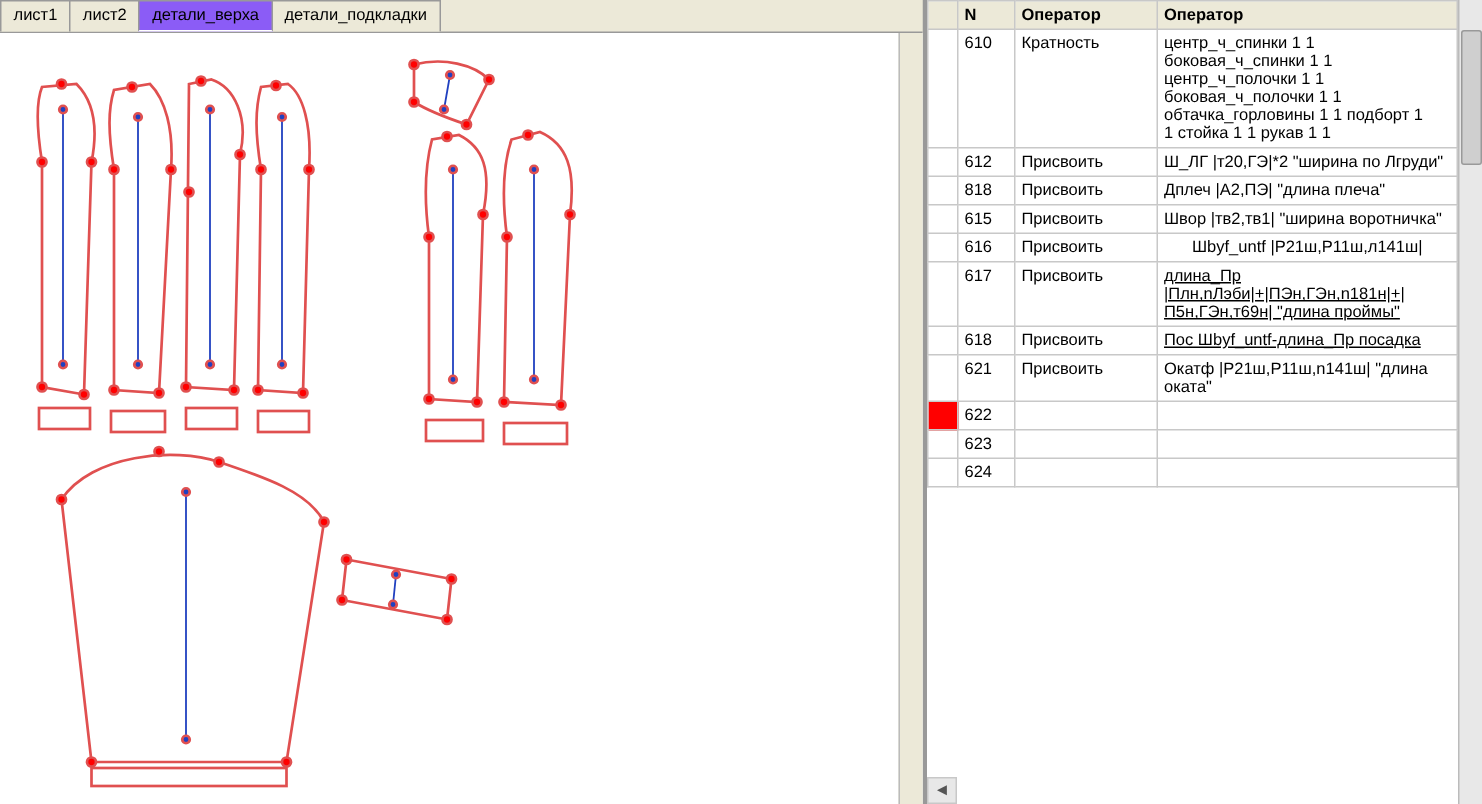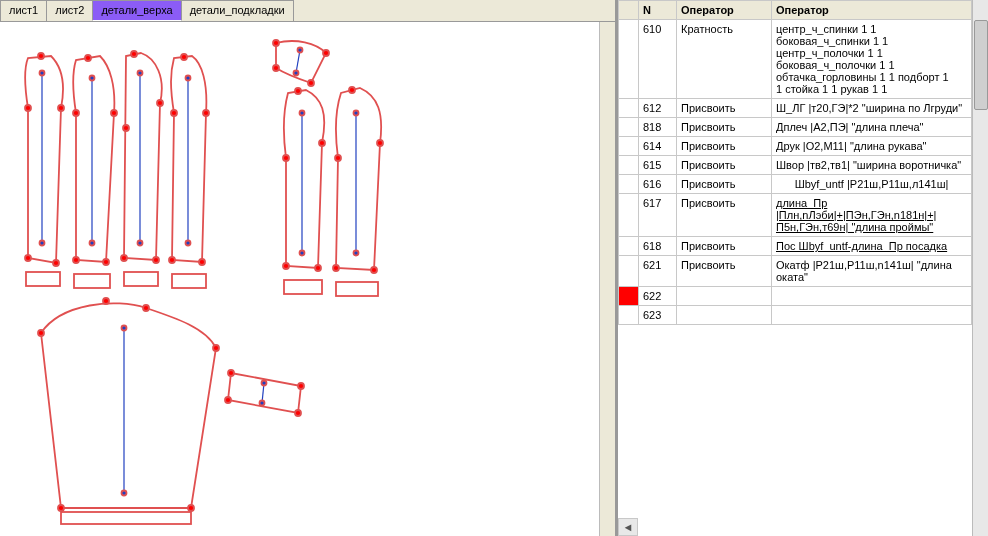--- a/index.html
+++ b/index.html
@@ -277,26 +277,20 @@
           <td style="white-space: pre-line;">Ш_ЛГ |т20,ГЭ|*2 "ширина по Лгруди"</td>
         </tr>
         <tr>
           <td></td>
           <td>818</td>
           <td>Присвоить</td>
           <td style="white-space: pre-line;">Дплеч |А2,ПЭ| "длина плеча"</td>
         </tr>
         <tr>
           <td></td>
-          <td>614</td>
-          <td>Присвоить</td>
-          <td style="white-space: pre-line;">Друк |О2,М11| "длина рукава"</td>
-        </tr>
-        <tr>
-          <td></td>
           <td>615</td>
           <td>Присвоить</td>
           <td style="white-space: pre-line;">Швор |тв2,тв1| "ширина воротничка"</td>
         </tr>
         <tr>
           <td></td>
           <td>616</td>
           <td>Присвоить</td>
           <td style="white-space: pre-line; text-align: center;">Шbуf_untf |Р21ш,Р11ш,л141ш|</td>
         </tr>
@@ -322,20 +316,26 @@
         </tr>
         <tr>
           <td class="red-cell"></td>
           <td>622</td>
           <td></td>
           <td style="white-space: pre-line;"></td>
         </tr>
         <tr>
           <td></td>
           <td>623</td>
+          <td></td>
+          <td style="white-space: pre-line;"></td>
+        </tr>
+        <tr>
+          <td></td>
+          <td>624</td>
           <td></td>
           <td style="white-space: pre-line;"></td>
         </tr>
       </tbody>
   </table>
   <div class="table-scroll">
     <div class="table-thumb"></div>
   </div>
   <div class="arrow-cell" style="position:absolute;left:0;bottom:0;width:20px;height:18px;display:flex;align-items:center;justify-content:center;border:1px solid #c8c8c8;">◄</div>
 </div>

